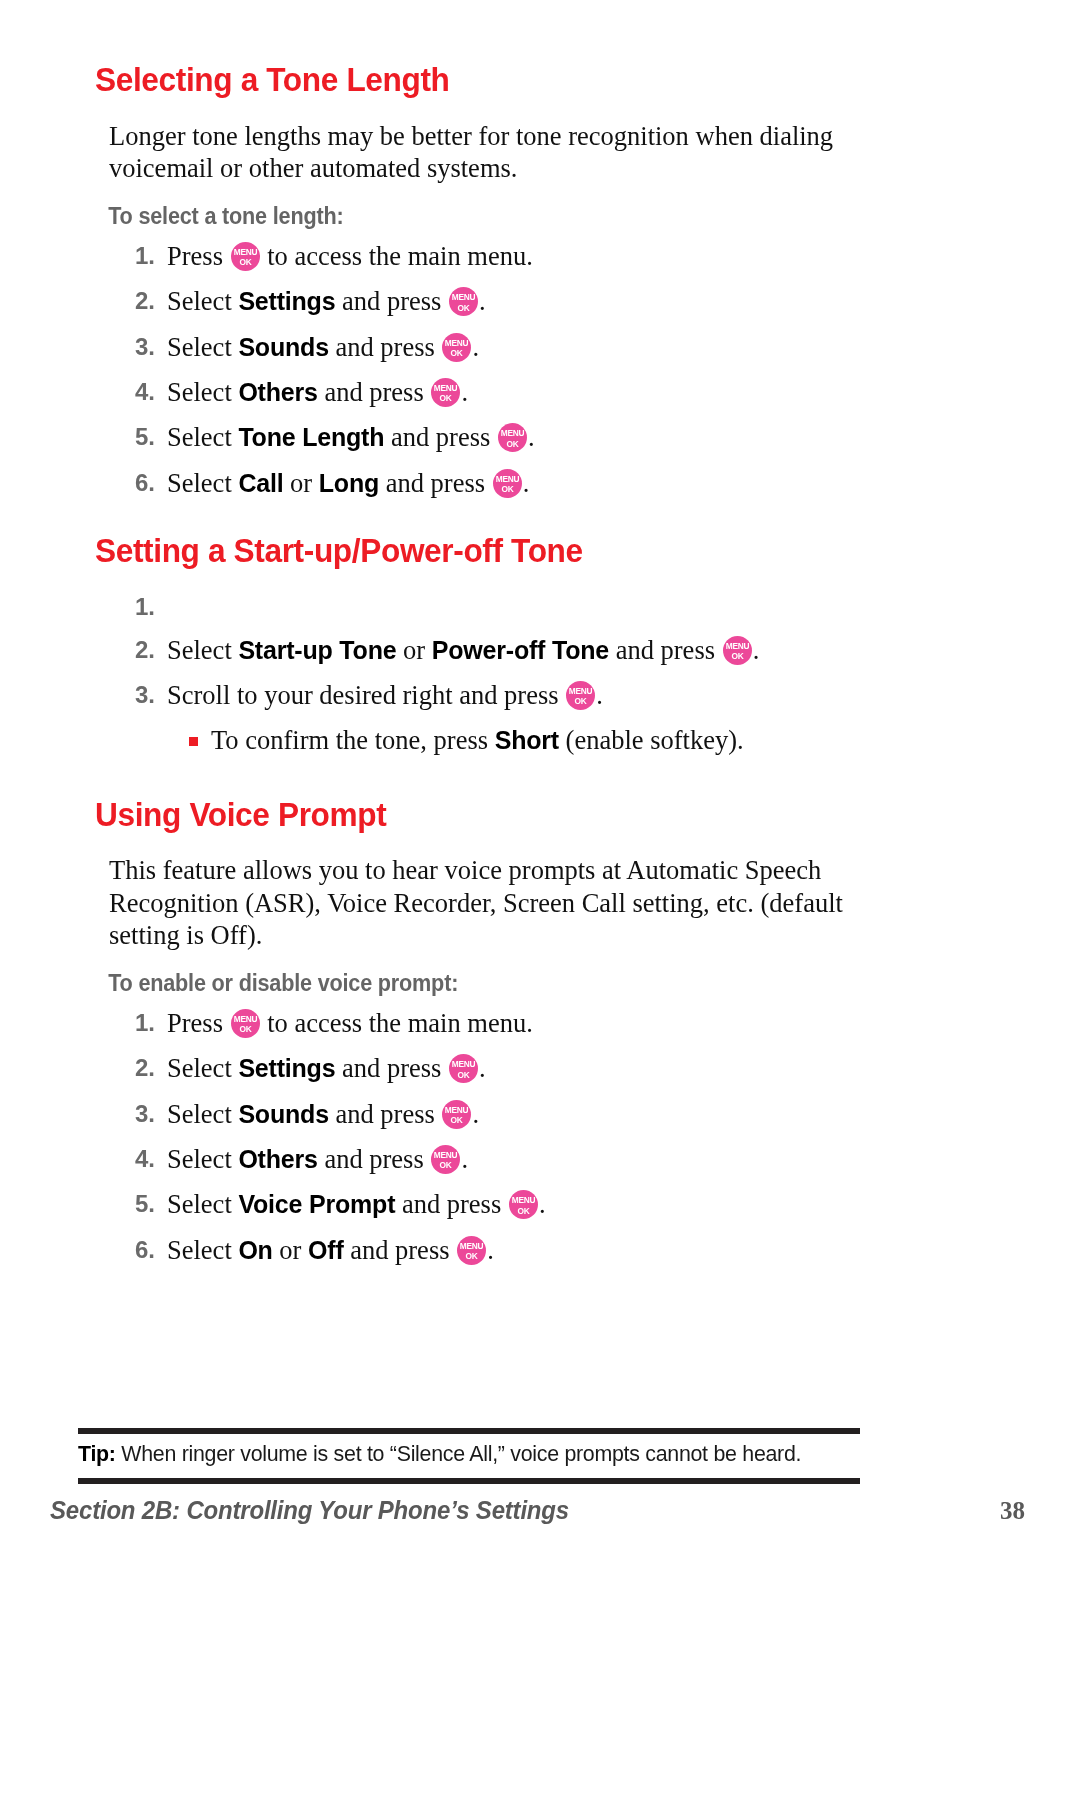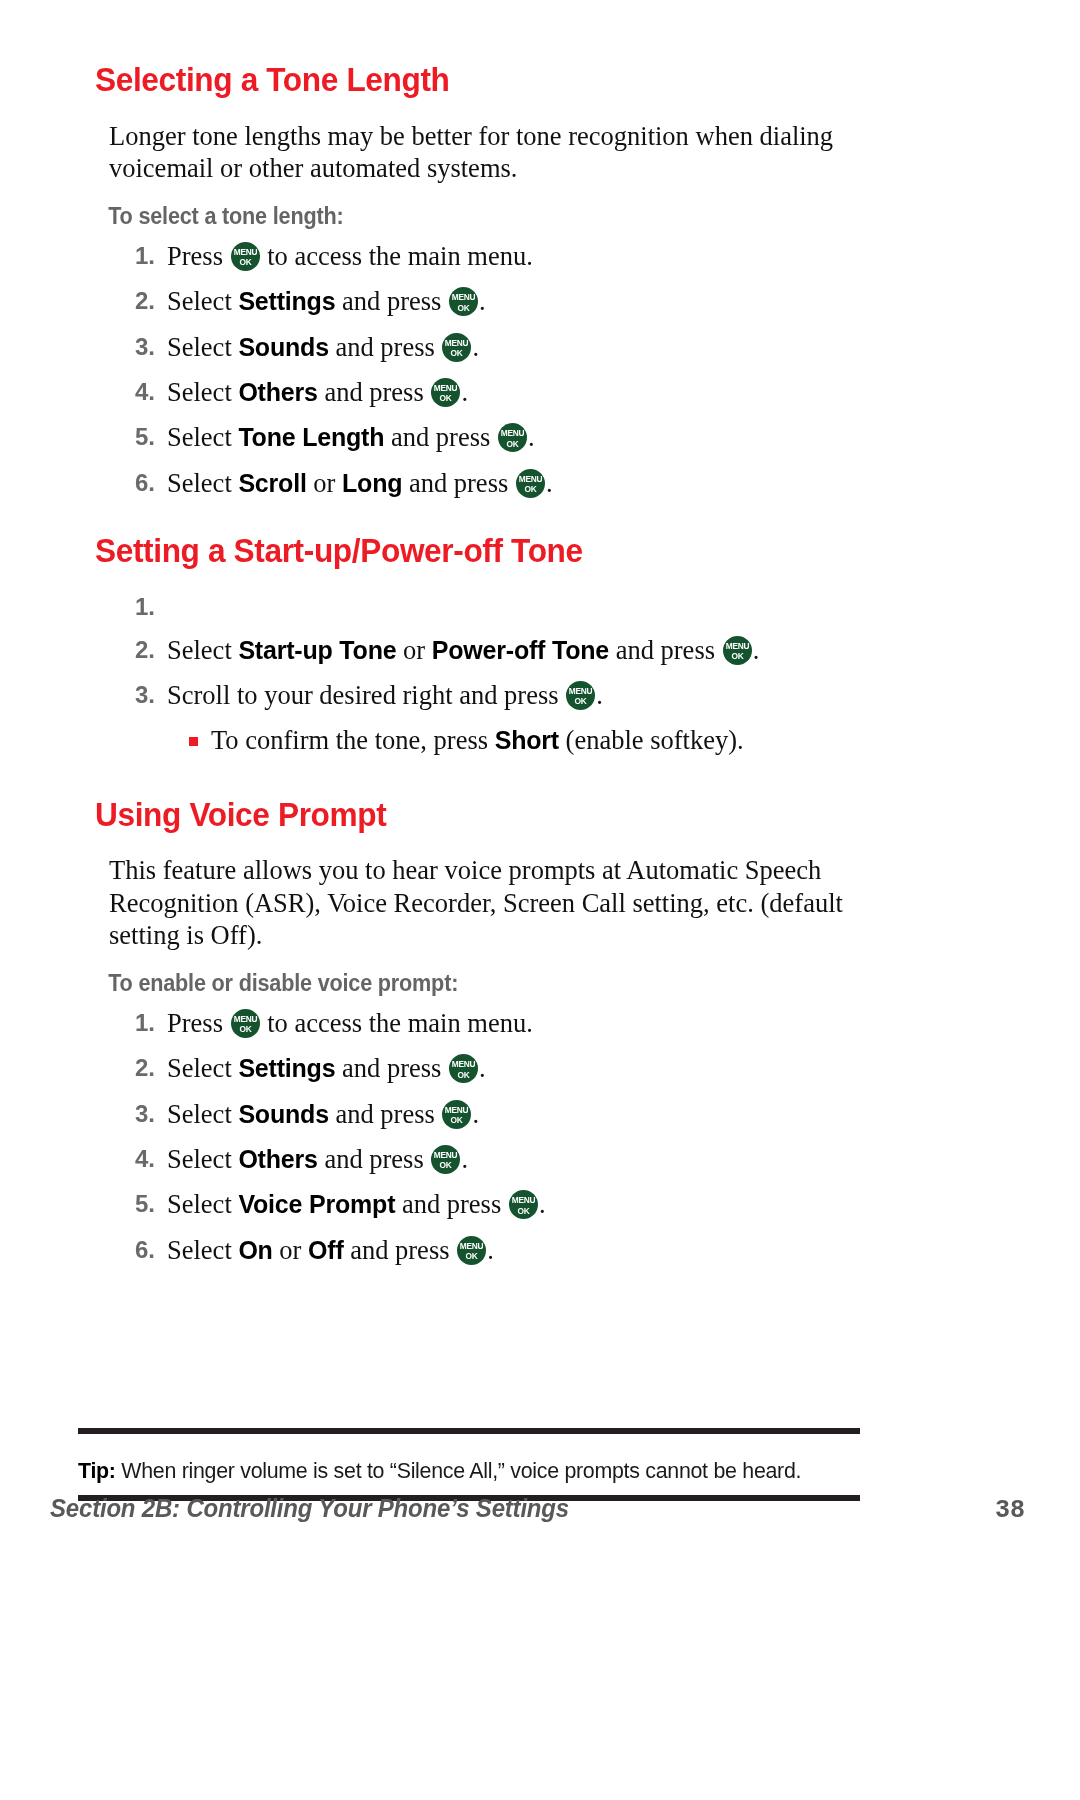--- a/index.html
+++ b/index.html
@@ -132,21 +132,21 @@
     height: 9px;
     background: #ED1C24;
   }
 
   
   .menuok {
     display: inline-block;
     width: 29px;
     height: 29px;
     border-radius: 50%;
-    background: #14532d;
+    background: #ec4899;
     color: #ffffff;
     vertical-align: -6px;
     position: relative;
     margin: 0 1px;
     overflow: hidden;
   }
   .menuok .m1, .menuok .m2 {
     position: absolute;
     left: 0; right: 0;
     text-align: center;
@@ -160,21 +160,21 @@
   .menuok .m2 { top: 15.5px; font-size: 9.5px; letter-spacing: -0.3px; }
 
   
   .tip-box {
     position: absolute;
     left: 78px;
     top: 1428px;
     width: 782px;
     border-top: 6px solid #231f20;
     border-bottom: 6px solid #231f20;
-    padding: 23px 0 11px 0;
+    padding: 6px 0 11px 0;
   }
   .tip-text {
     font-family: "Liberation Sans Narrow", "Liberation Sans", sans-serif;
     font-size: 22.5px;
     color: #1a1a1a;
     letter-spacing: -0.3px;
     line-height: 1.2;
     transform: scaleX(0.95);
     transform-origin: left center;
     white-space: nowrap;
@@ -199,21 +199,21 @@
     font-weight: bold;
     font-style: italic;
     font-size: 25px;
     color: #595959;
     letter-spacing: -0.2px;
     transform: scaleX(0.96);
     transform-origin: left center;
     white-space: nowrap;
   }
   .footer-page {
-    font-family: Liberation Mono, monospace;
+    font-family: Liberation Serif, serif;
     font-weight: bold;
     font-size: 25px;
     color: #595959;
   }
 </style>
 </head>
 <body>
 
 <div class="page">
 
@@ -241,21 +241,21 @@
       <li class="step">
         <span class="step-num">4</span>
         <span class="step-text"><span>Select </span><b class="ui">Others</b><span> and press </span><span class="menuok"><span class="m1">MENU</span><span class="m2">OK</span></span><span>.</span></span>
       </li>
       <li class="step">
         <span class="step-num">5</span>
         <span class="step-text"><span>Select </span><b class="ui">Tone Length</b><span> and press </span><span class="menuok"><span class="m1">MENU</span><span class="m2">OK</span></span><span>.</span></span>
       </li>
       <li class="step">
         <span class="step-num">6</span>
-        <span class="step-text"><span>Select </span><b class="ui">Scroll</b><span> or </span><b class="ui">Long</b><span> and press </span><span class="menuok"><span class="m1">MENU</span><span class="m2">OK</span></span><span>.</span></span>
+        <span class="step-text"><span>Select </span><b class="ui">Call</b><span> or </span><b class="ui">Long</b><span> and press </span><span class="menuok"><span class="m1">MENU</span><span class="m2">OK</span></span><span>.</span></span>
       </li>
     </ol>
 
     <h2 class="section-heading sh-2">Setting a Start-up/Power-off Tone</h2>
 
     <ol class="steps">
       <li class="step">
         <span class="step-num">1</span>
       </li>
       <li class="step">

